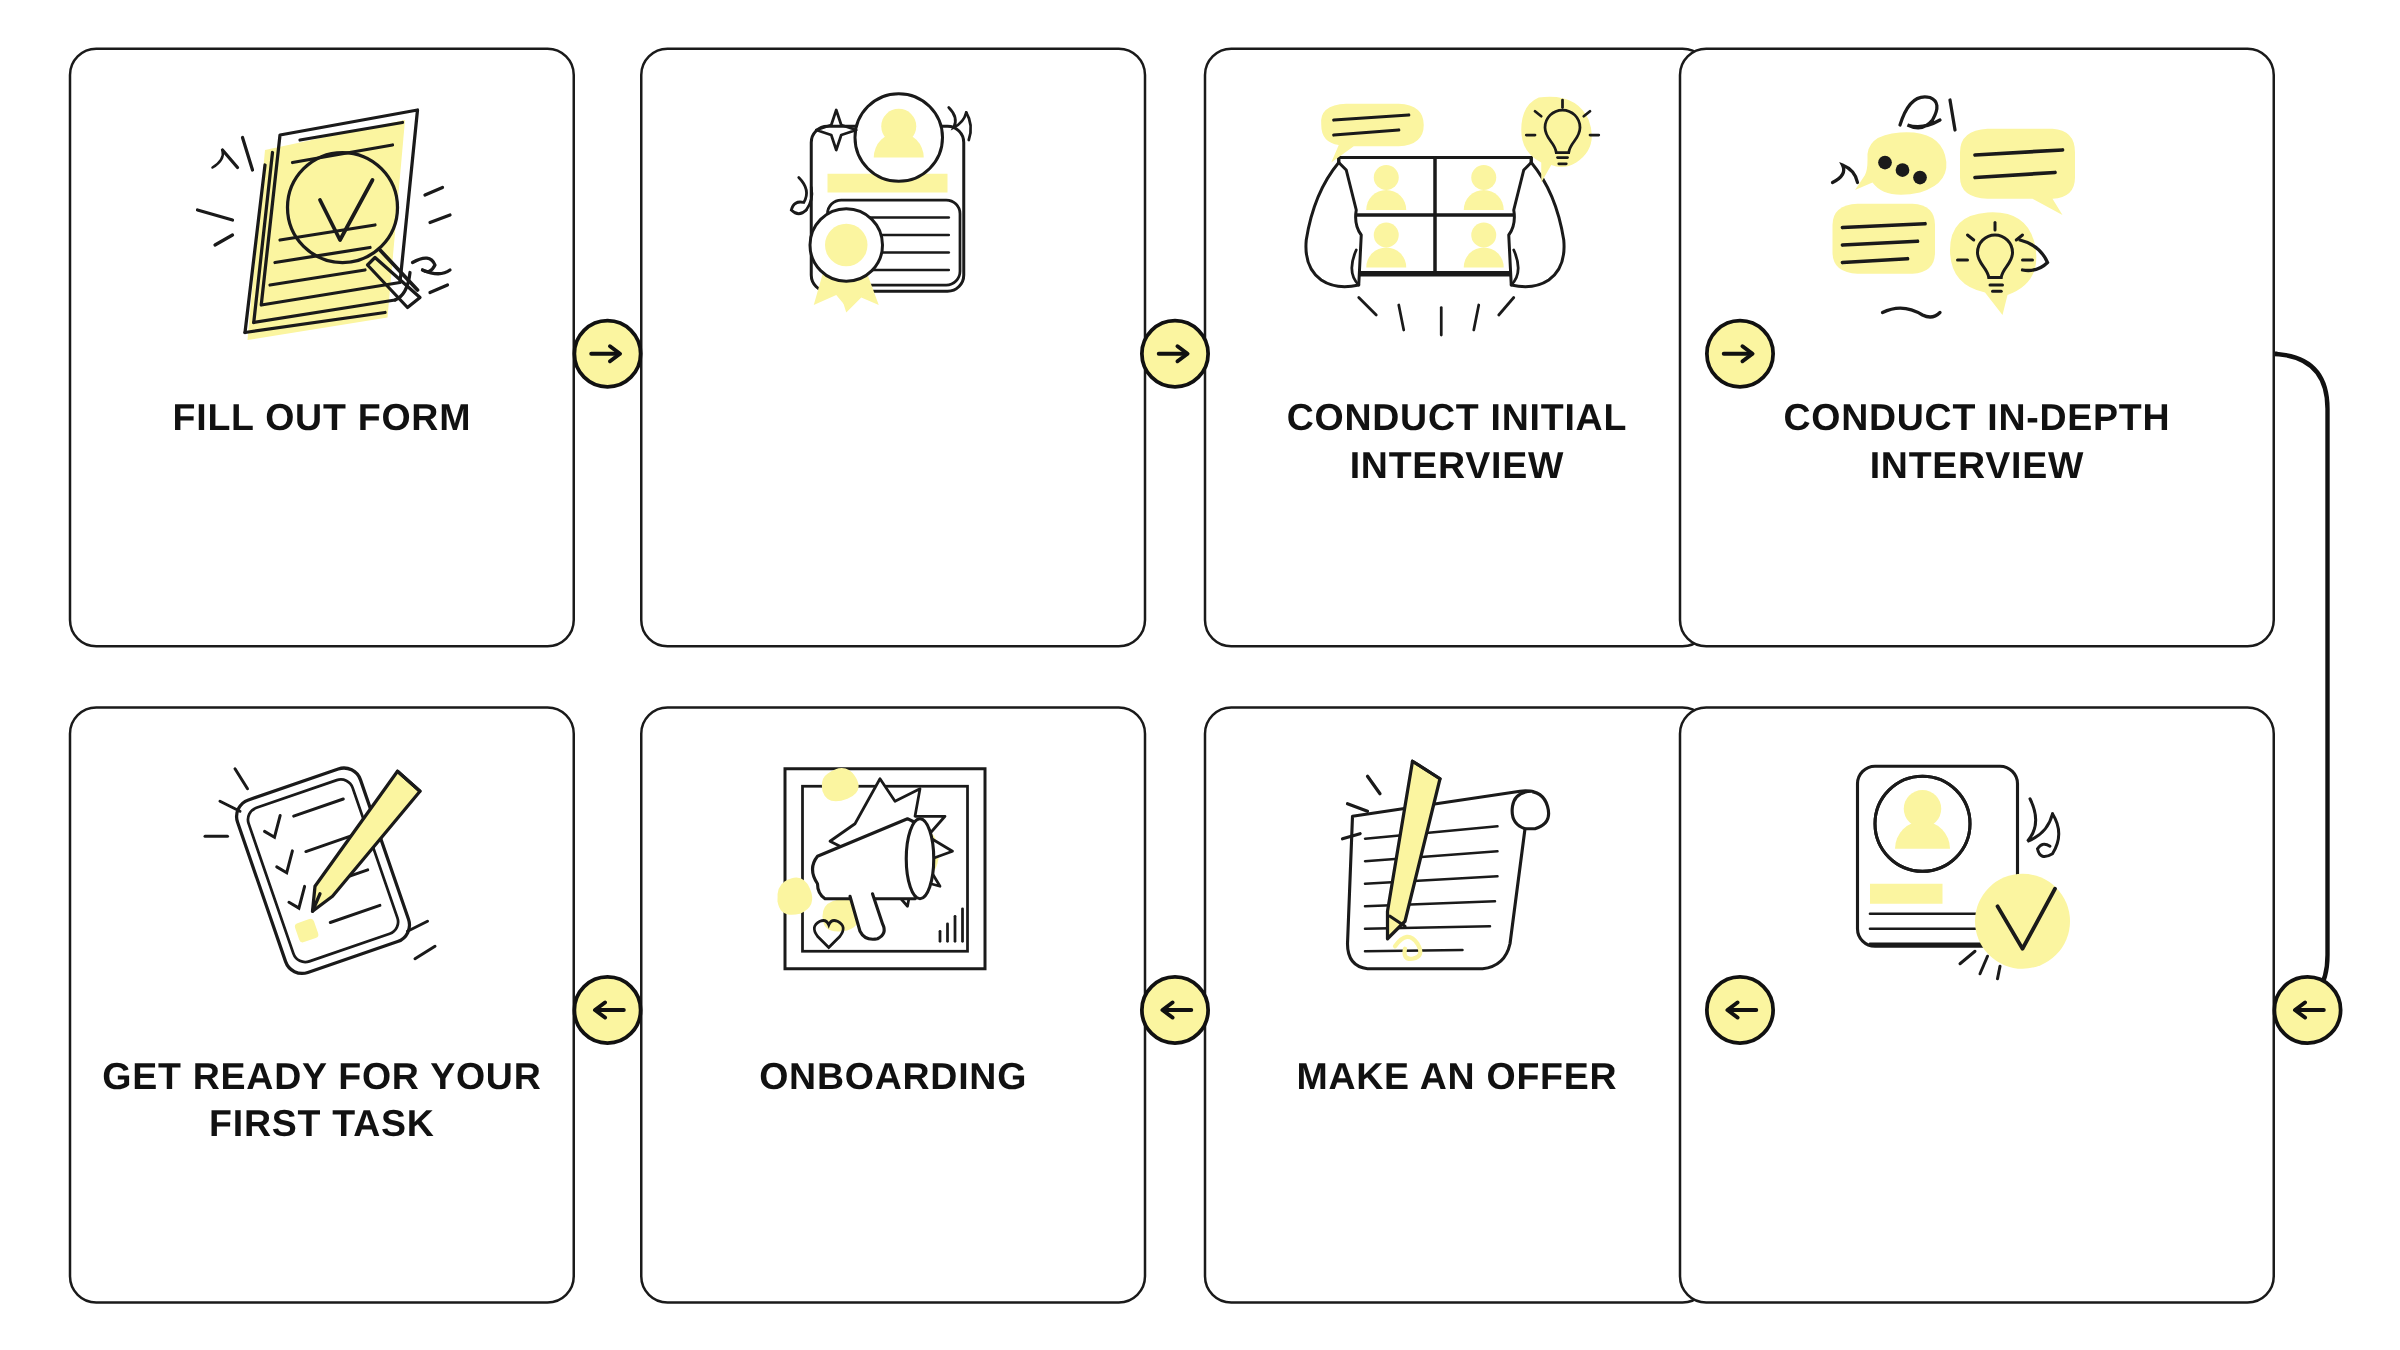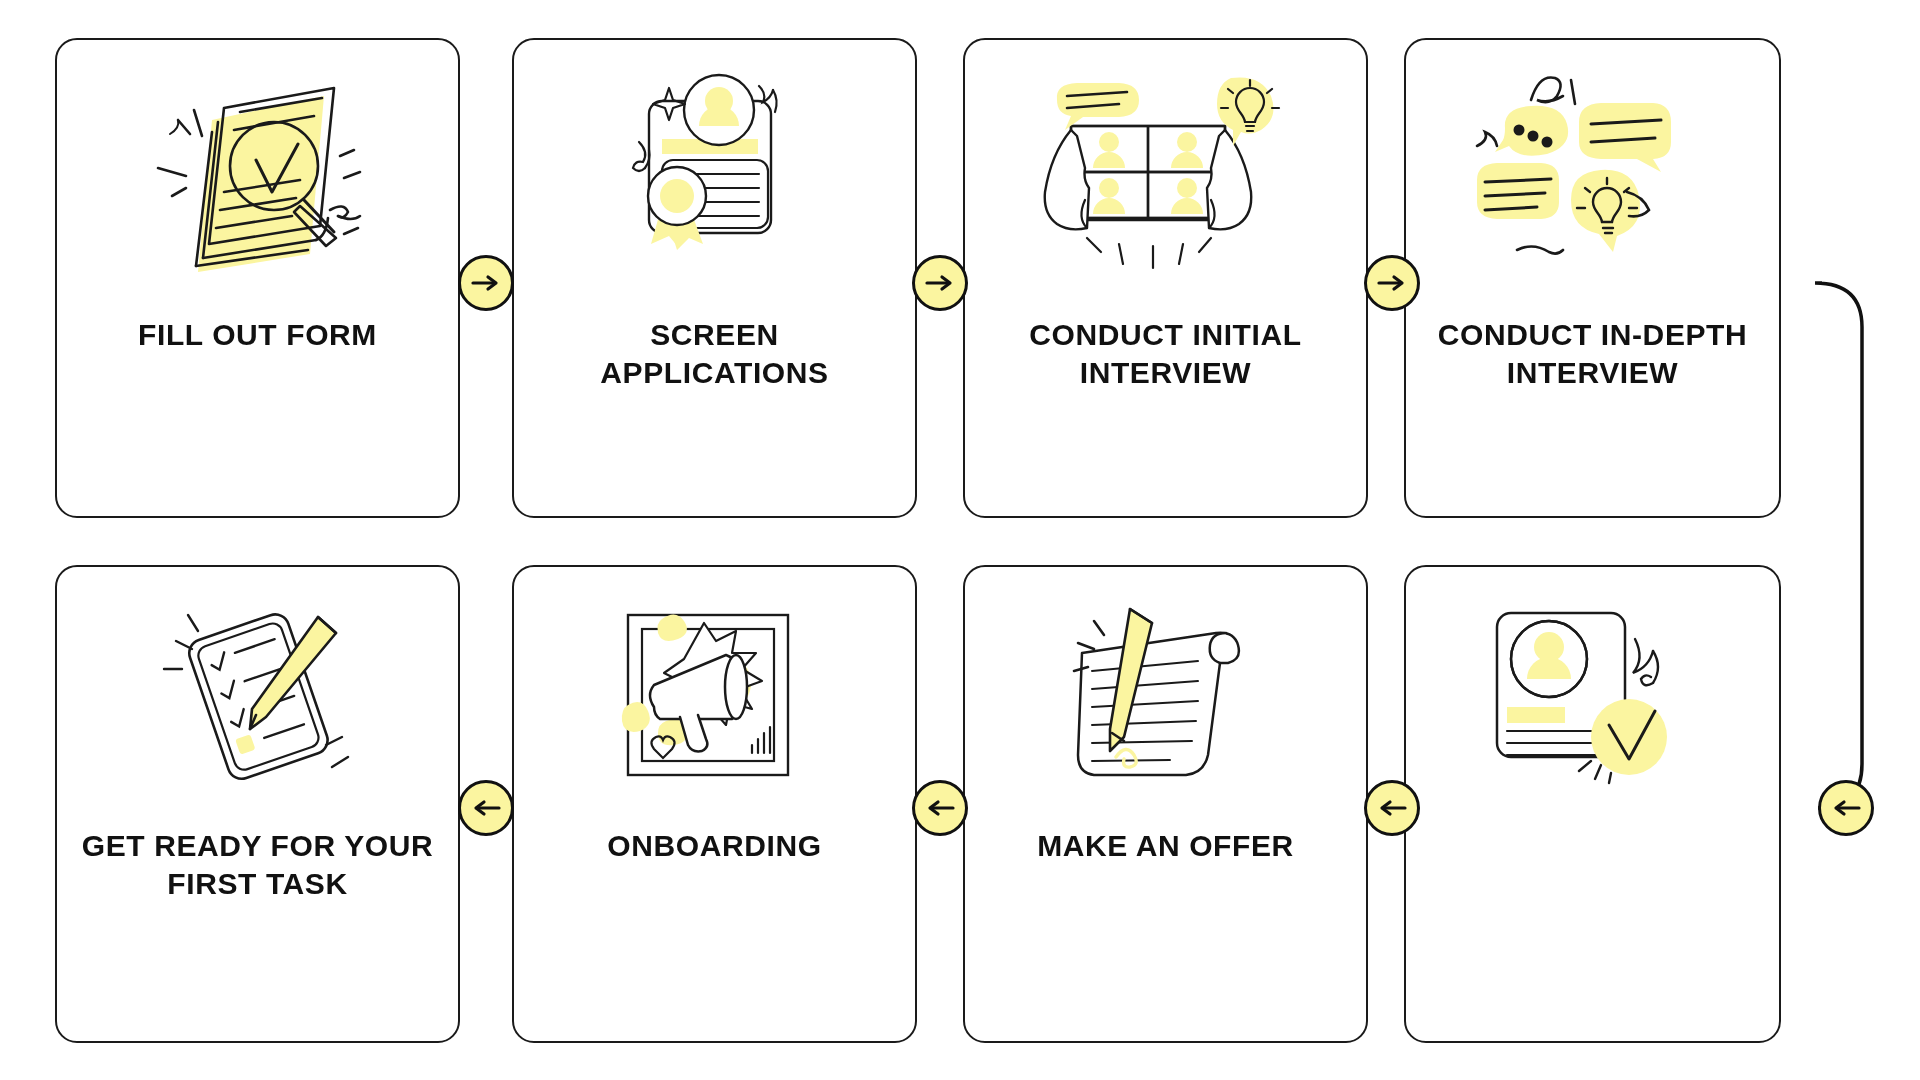--- a/index.html
+++ b/index.html
@@ -33,21 +33,21 @@
     display: flex;
     flex-direction: column;
     align-items: center;
   }
   .card.row1 { top: 38px; height: 480px; }
   .card.row2 { top: 565px; height: 478px; }
 
   .c1 { left: 55px;  width: 405px; }
   .c2 { left: 512px; width: 405px; }
   .c3 { left: 963px; width: 405px; }
-  .c4 { left: 1404px;width: 377px; }
+  .c4 { left: 1343px;width: 477px; }
 
   .icon-wrap {
     position: relative;
     width: 100%;
     height: 270px;
     display: flex;
     align-items: center;
     justify-content: center;
   }
   .card.row2 .icon-wrap { height: 260px; }
@@ -59,21 +59,21 @@
     font-family: "Liberation Sans", sans-serif;
     font-weight: 700;
     font-size: 30px;
     letter-spacing: 0.6px;
     line-height: 1.26;
     color: #111111;
     padding: 0 16px;
     white-space: pre-line;
   }
   .card.row1 .card-label { margin-top: 6px; }
-  .card.row2 .card-label { }
+  .card.row2 .card-label { margin-top: 16px; }
 
   
   .arrow-node {
     position: absolute;
     width: 56px; height: 56px;
     border-radius: 50%;
     background: #FBF5A0;
     border: 3px solid #111111;
     z-index: 6;
     display: flex;
@@ -172,22 +172,20 @@
         <path d="M62 20 L66 32 L78 36 L66 40 L62 52 L58 40 L46 36 L58 32 Z" fill="none" stroke="#1a1a1a" stroke-width="2.2" stroke-linejoin="round"></path>
 
         <g fill="none" stroke="#1a1a1a" stroke-width="2.2" stroke-linecap="round">
           <path d="M152 18 Q160 26 156 34 Q164 30 166 22"></path>
           <path d="M166 22 Q172 32 168 44"></path>
           <path d="M32 74 Q42 84 36 94 Q28 92 26 100 Q32 106 38 100"></path>
           <path d="M38 100 Q44 92 42 82"></path>
         </g>
       </svg>
     </div>
-    <div class="card-label">SCREEN
-APPLICATIONS</div>
   </div>
 
   <div class="card row1 c3">
     <div class="icon-wrap">
       <svg width="245" height="215" viewBox="0 0 245 215">
 
         <rect x="28" y="58" width="154" height="92" fill="#fff" stroke="#1a1a1a" stroke-width="2.4"></rect>
         <line x1="28" y1="104" x2="182" y2="104" stroke="#1a1a1a" stroke-width="2.4"></line>
         <line x1="105" y1="58" x2="105" y2="150" stroke="#1a1a1a" stroke-width="2.4"></line>
 

